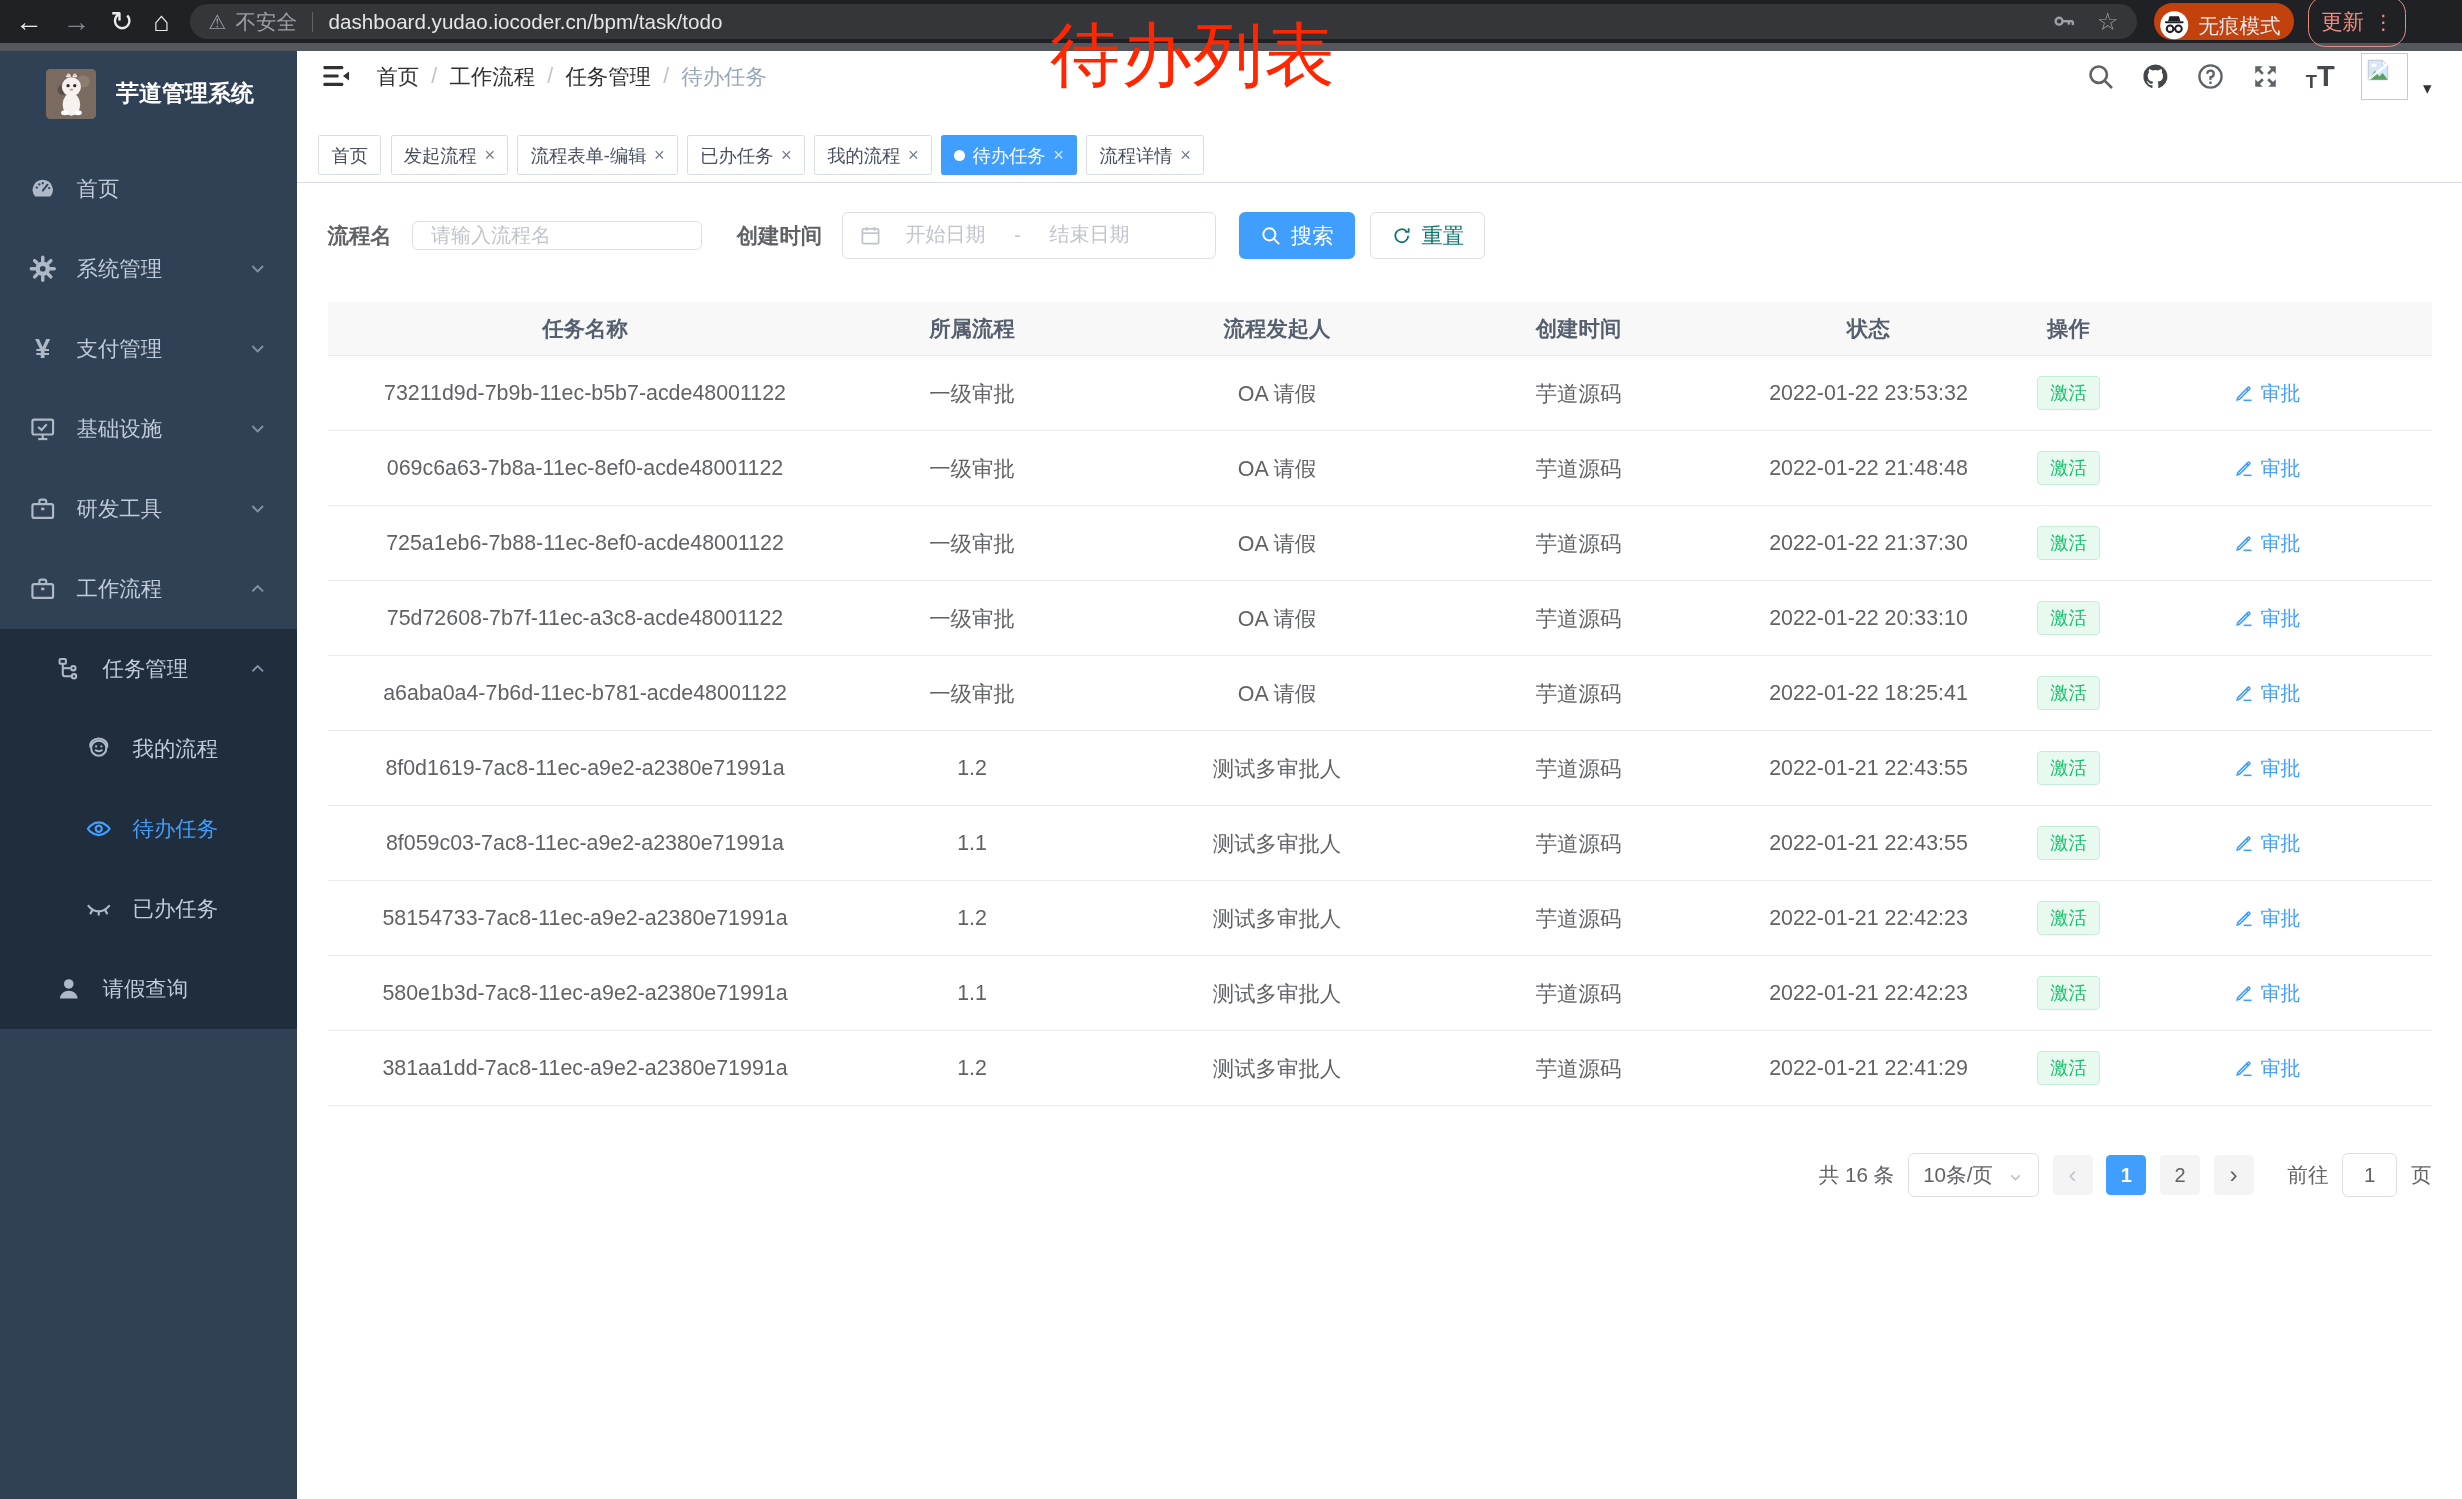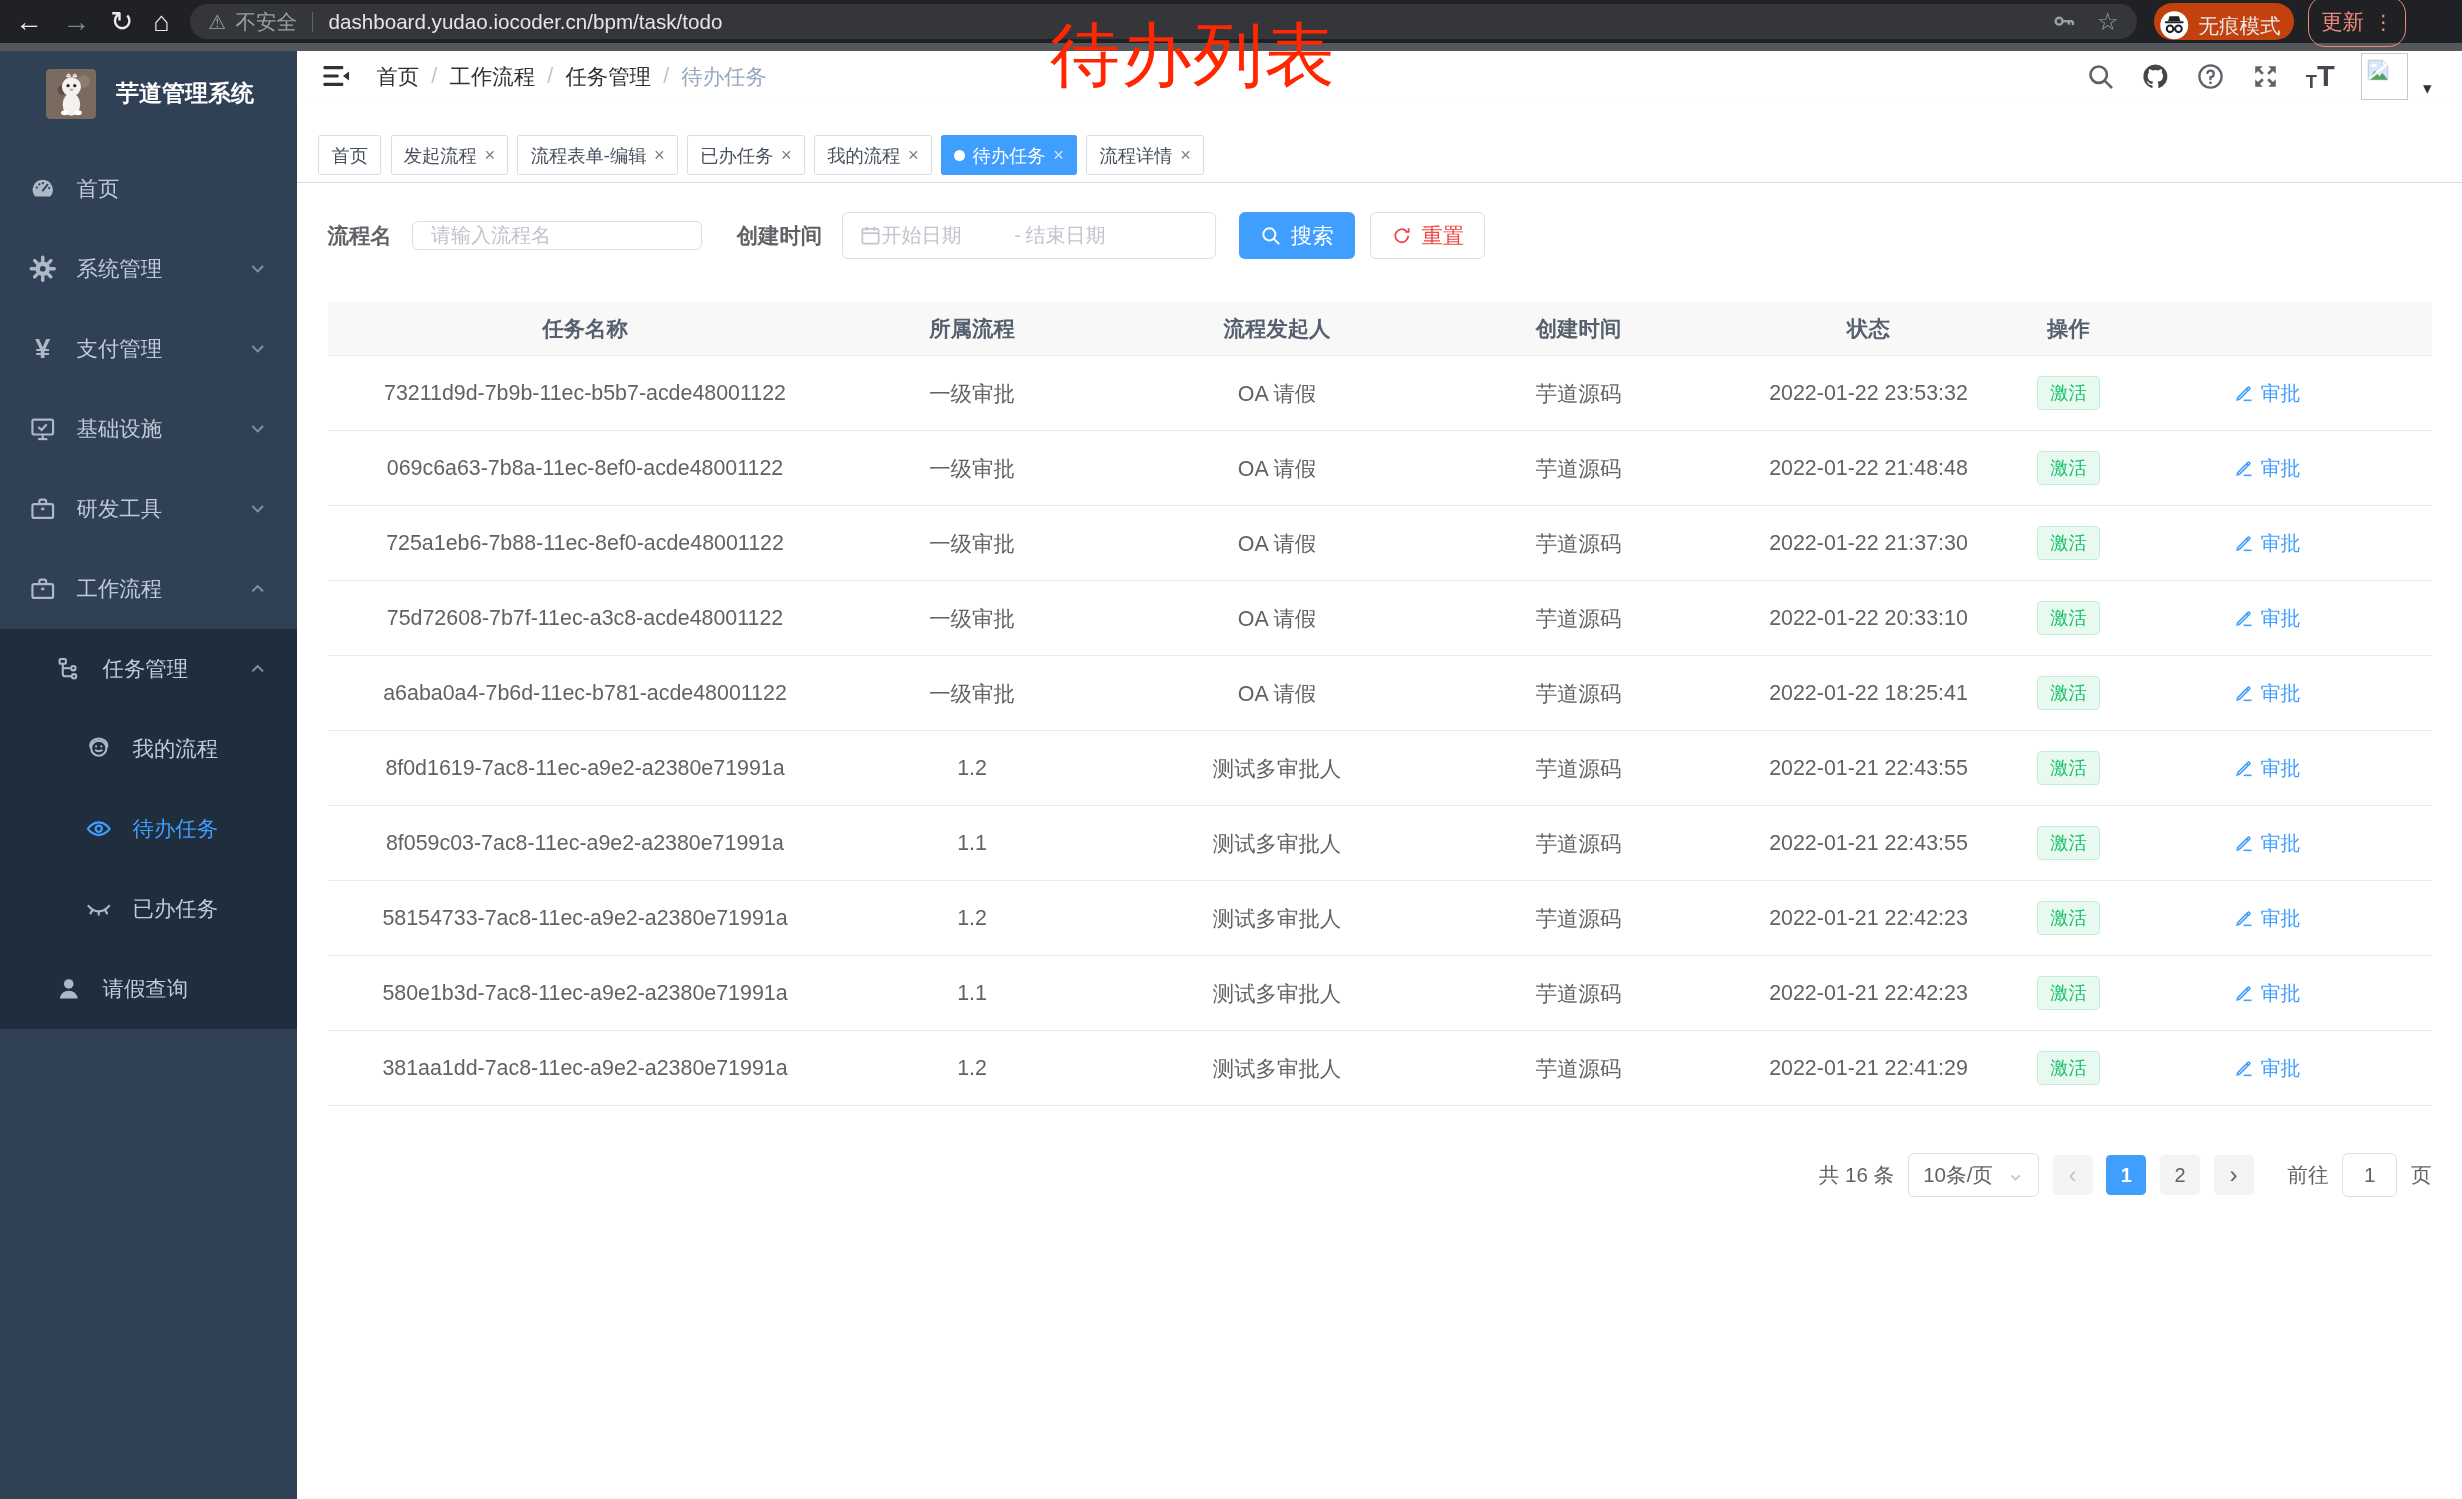--- a/index.html
+++ b/index.html
@@ -93,28 +93,28 @@
   .name-input { margin-left:20px; width:290px; height:29px; border:0.8px solid #dcdfe6; border-radius:6.1px;
                 padding:0 18.3px; font-size:20px; color:#606266; outline:none;
                 font-family:"Liberation Sans","DejaVu Sans",sans-serif; }
   .name-input::placeholder, .date-input::placeholder, { color:#c0c4cc; }
   input::placeholder { color:#c0c4cc; }
   .time-label { margin-left:35px; }
   .date-box { margin-left:20px; width:374px; height:47px; border:0.8px solid #dcdfe6; border-radius:6.1px;
               display:flex; align-items:center; padding:0 15.3px; }
   .cal-ic { width:23px; height:23px; color:#c0c4cc; flex-shrink:0; }
   .cal-ic svg { width:100%; height:100%; }
-  .date-input { border:none; width:128px; font-size:20px; color:#606266; outline:none;
-                background:transparent; font-family:Liberation Sans, sans-serif; }
+  .date-input { border:none; width:128px; font-size:20px; color:#606266; text-align:center; outline:none;
+                background:transparent; font-family:Liberation Mono, monospace; }
   .range-sep { color:#c0c4cc; font-size:20px; padding:0 4.6px; }
   .btn { height:47px; border-radius:6.1px; display:flex; align-items:center; gap:9.2px; font-size:21.4px;
          padding:0 20px; cursor:pointer; border:0.8px solid transparent; }
   .btn svg { width:21.4px; height:21.4px; }
   .btn-search { margin-left:23px; background:#409eff; color:#fff; }
-  .btn-reset { margin-left:15.3px; background:#fff; border-color:#dcdfe6; color:#ef4444; }
+  .btn-reset { margin-left:15.3px; background:#fff; border-color:#dcdfe6; color:#0f766e; }
 
   
   .table { margin-top:43px; border-bottom:0.8px solid #e8eaec; }
   .thead, .tr { display:grid; grid-template-columns:515px 259px 351px 252px 328px 72px 326px;
                 align-items:center; }
   .thead { background:#f8f8f9; height:53px; }
   .th { font-size:21.4px; color:#555f6d; font-weight:bold; text-align:center; }
   .tr { height:75px; border-top:0.8px solid #e8eaec; font-size:21.4px; color:#606266; text-align:center; }
   .badge { display:inline-block; justify-self:center; background:#e8f9ef; border:0.8px solid #c3eed6;
            color:#16c16b; font-size:18.3px; padding:6.9px 12.2px; border-radius:4.6px; line-height:1; }

